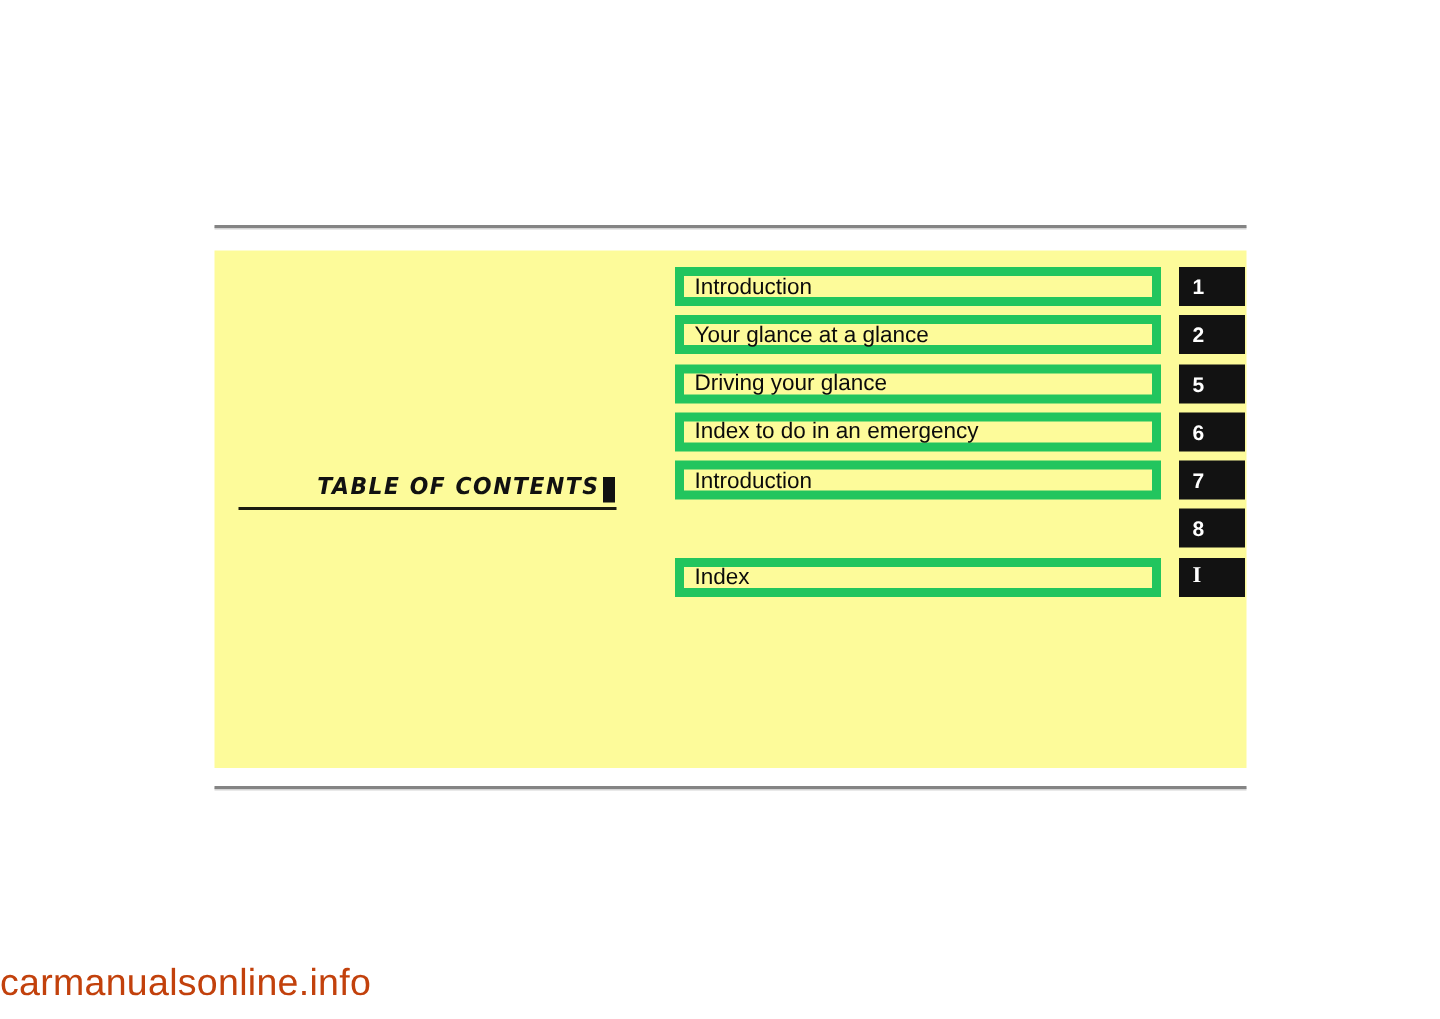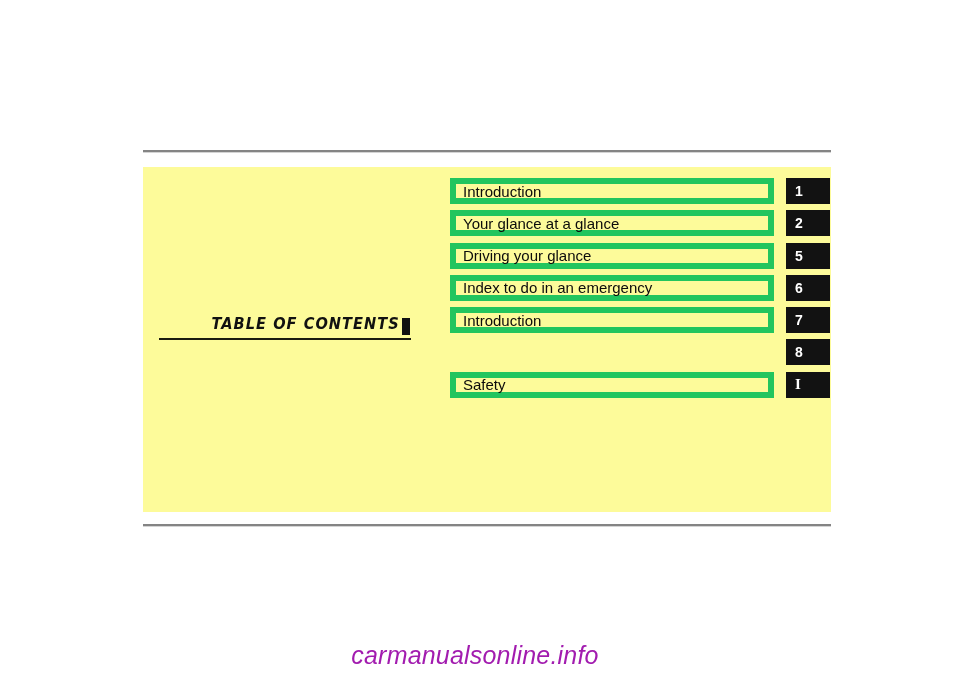--- a/index.html
+++ b/index.html
@@ -127,26 +127,25 @@
     font-family: "Liberation Serif", serif;
     font-size: 15px;
   }
 
   
   .watermark {
     position: absolute;
     left: 0;
     top: 641px;
     width: 950px;
-    text-align: center;
+    text-align: left;
     font-size: 25px;
-    color: #a21caf;
+    color: #c2410c;
     letter-spacing: 0.2px;
     white-space: nowrap;
-    font-style: italic;
   }
 </style>
 </head>
 <body>
 
 <div class="page-rule top"></div>
 <div class="page-rule bottom"></div>
 
 <div class="toc-panel">
 
@@ -206,21 +205,21 @@
     </div>
 
     <div class="toc-row">
       <div class="toc-badge">
         <span class="toc-badge-label">8</span>
       </div>
     </div>
 
     <div class="toc-row">
       <div class="toc-box">
-        <span class="toc-box-label">Safety</span>
+        <span class="toc-box-label">Index</span>
       </div>
       <div class="toc-badge">
         <span class="toc-badge-label serif-index">I</span>
       </div>
     </div>
 
   </div>
 </div>
 
 <div class="watermark">carmanualsonline.info</div>

